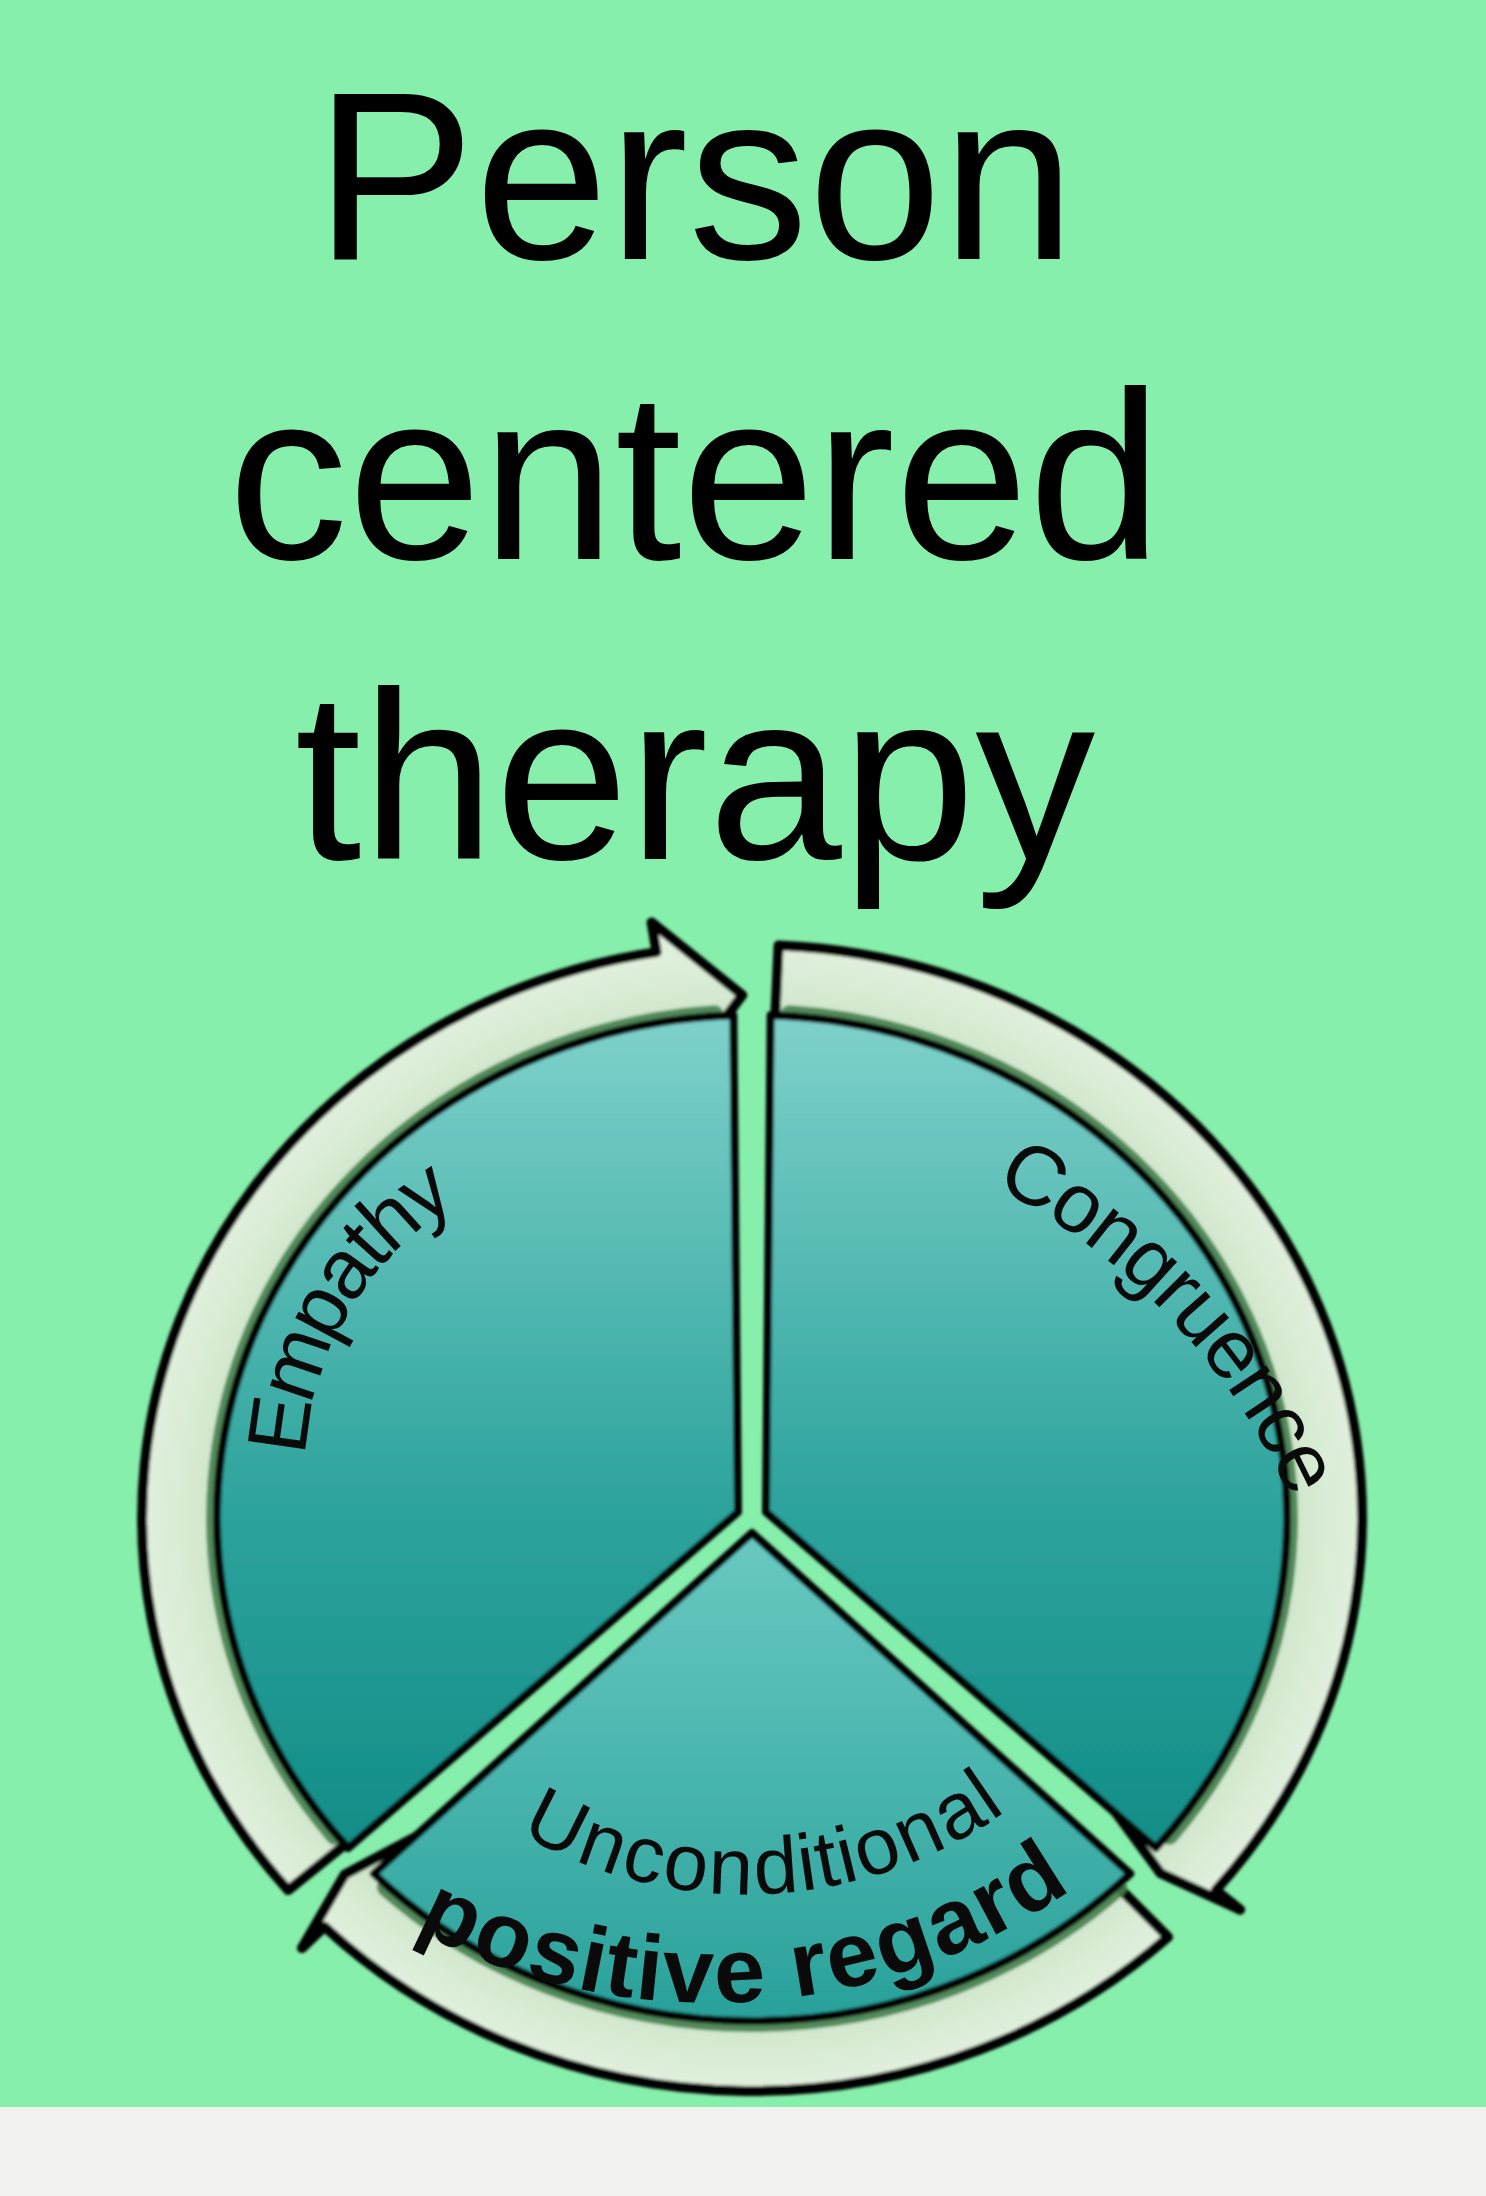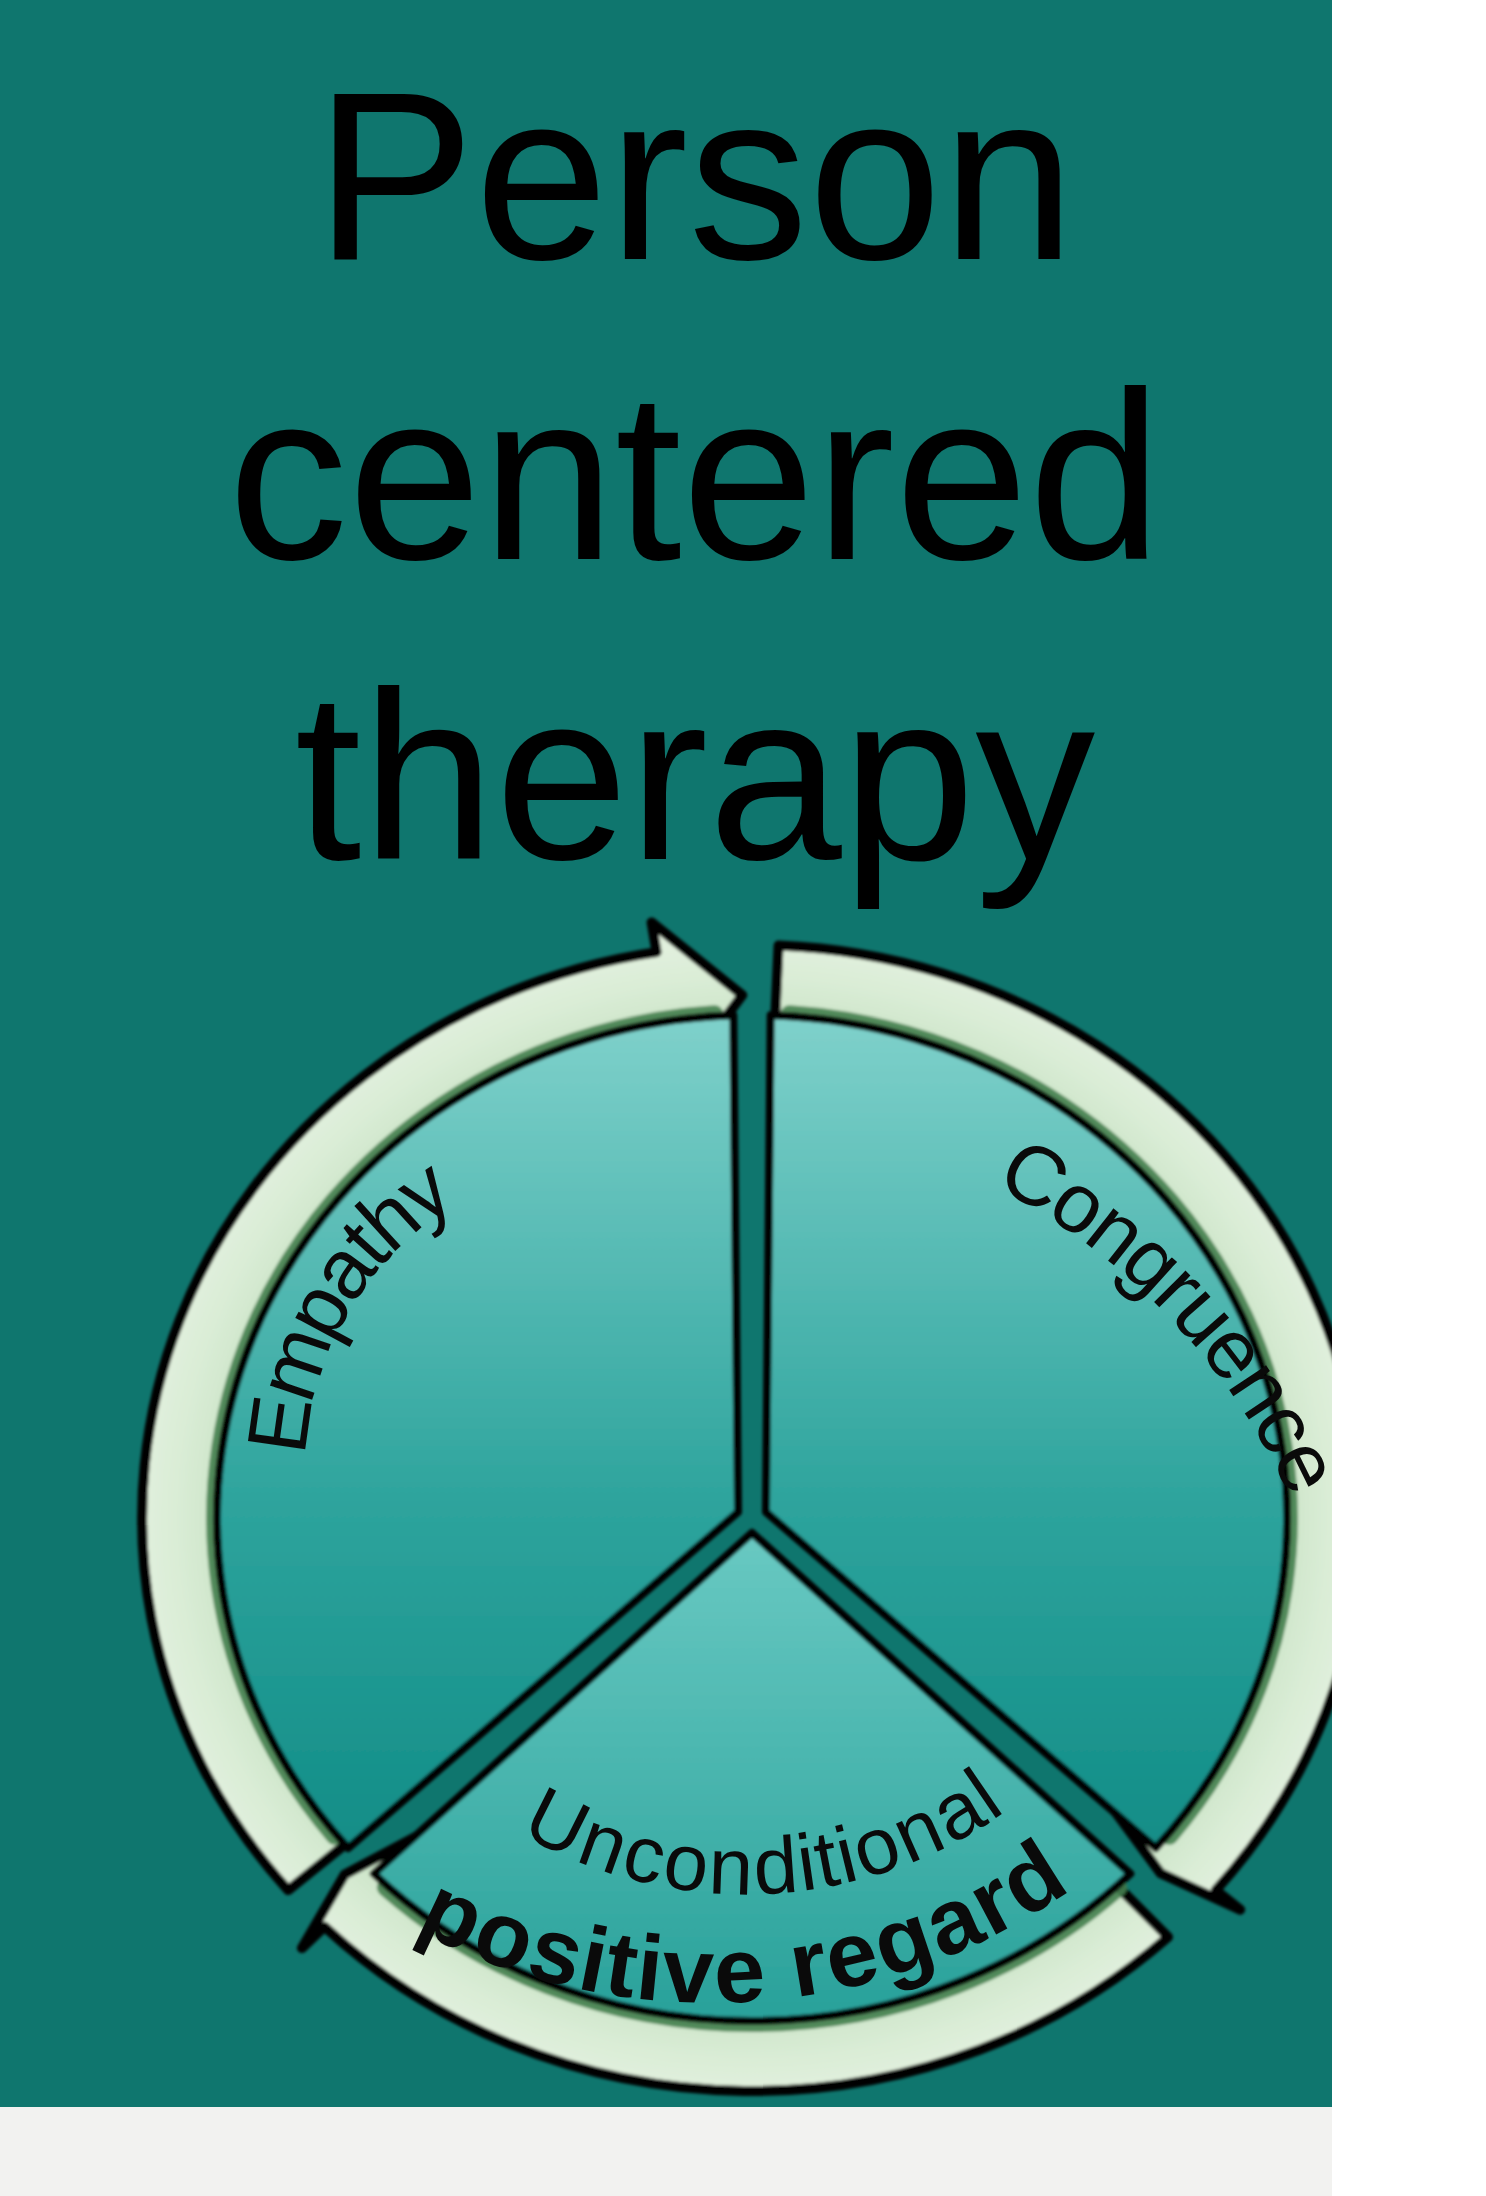--- a/index.html
+++ b/index.html
@@ -1,20 +1,20 @@
 <!DOCTYPE html>
 <html><head>
 <meta charset="utf-8">
 <style>
   html, body { margin: 0; padding: 0; background: #ffffff; }
   #stage {
     position: relative;
-    width: 1332px;
+    width: 1486px;
     height: 2196px;
-    background: #0f766e;
+    background: #86efac;
     overflow: hidden;
     font-family: "Liberation Sans", "DejaVu Sans", sans-serif;
   }
   
   .title-block {
     position: absolute;
     top: 26px;
     left: 0;
     width: 1486px;
     transform: translateX(-48px);

